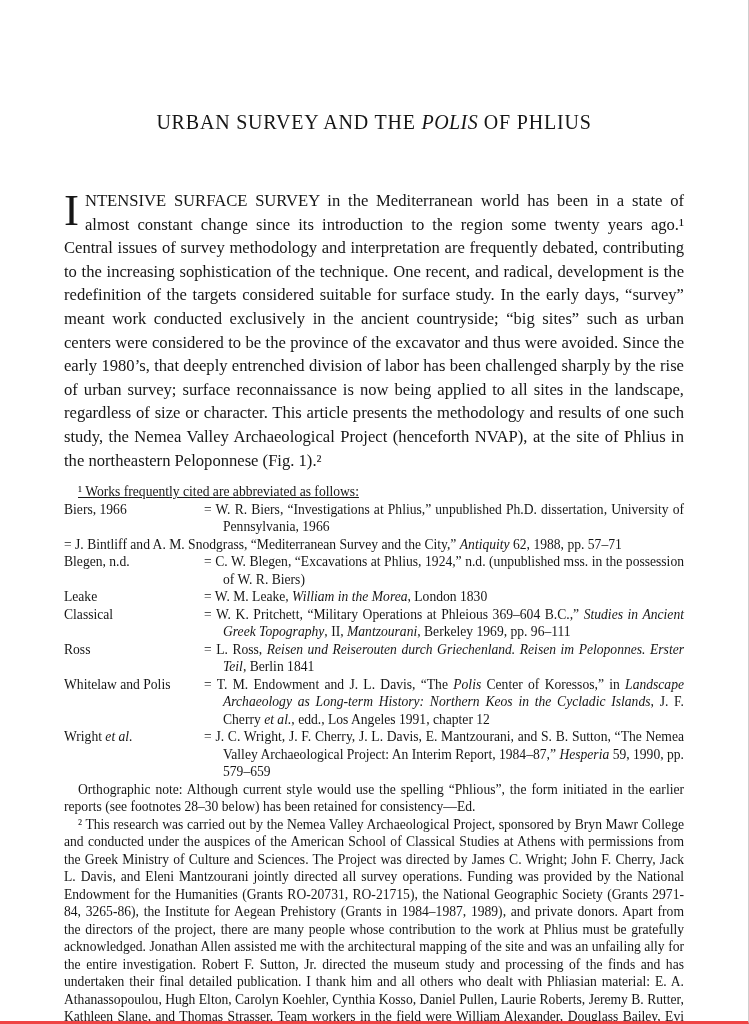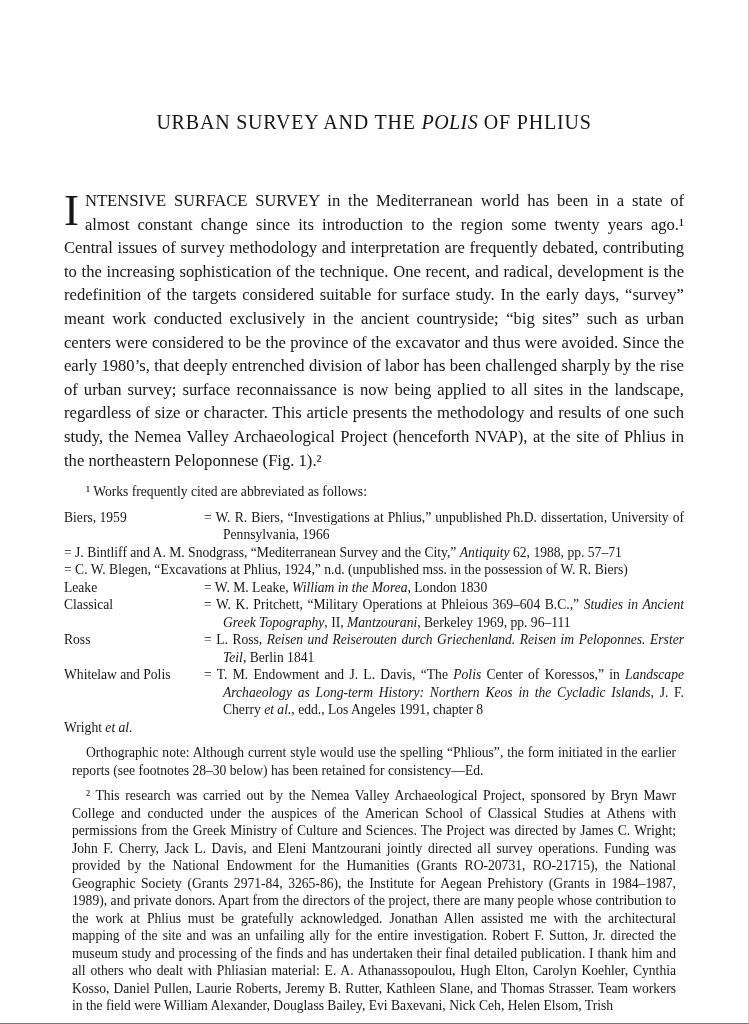--- a/index.html
+++ b/index.html
@@ -7,21 +7,21 @@
     padding: 0;
     background: #ffffff;
   }
   .page {
     position: relative;
     width: 749px;
     height: 1024px;
     box-sizing: border-box;
     background: #ffffff;
     border-right: 1px solid #cfcfcf;
-    border-bottom: 1px solid #ef4444;
+    border-bottom: 3px solid #ef4444;
     padding: 110px 64px 0 64px;
     overflow: hidden;
     font-family: "Liberation Serif", "DejaVu Serif", serif;
     color: #161616;
   }
   .title {
     margin: 0 0 55px 0;
     text-align: center;
     font-size: 20px;
     line-height: 24px;
@@ -45,67 +45,71 @@
     padding: 2px 6px 0 0;
   }
 
   .footnotes {
     margin-top: 11px;
     font-size: 13.6px;
     line-height: 17.5px;
     text-align: justify;
   }
   .fn-intro {
-    margin: 8px;
+    margin: 0;
     text-indent: 14px;
+    text-decoration: underline;
   }
   .fn-glossary { margin: 0; }
   .fn-row { display: flex; }
   .fn-term {
     flex: 0 0 140px;
     width: 140px;
   }
   .fn-term-line2 { padding-left: 12px; }
   .fn-def {
     flex: 1;
     padding-left: 19px;
     text-indent: -19px;
   }
   .fn-para {
-    margin: 8px;
+    margin: 0;
     text-indent: 14px;
   }
 </style>
 </head>
 <body>
 
 <div class="page">
 
   <h1 class="title"><span>URBAN SURVEY AND THE </span><em>POLIS</em><span> OF PHLIUS</span></h1>
 
   <p class="lead"><span class="dropcap">I</span><span>NTENSIVE SURFACE SURVEY in the Mediterranean world has been in a state of almost constant change since its introduction to the region some twenty years ago.¹ Central issues of survey methodology and interpretation are frequently debated, contributing to the increasing sophistication of the technique. One recent, and radical, development is the redefinition of the targets considered suitable for surface study. In the early days, “survey” meant work conducted exclusively in the ancient countryside; “big sites” such as urban centers were considered to be the province of the excavator and thus were avoided. Since the early 1980’s, that deeply entrenched division of labor has been challenged sharply by the rise of urban survey; surface reconnaissance is now being applied to all sites in the landscape, regardless of size or character. This article presents the methodology and results of one such study, the Nemea Valley Archaeological Project (henceforth NVAP), at the site of Phlius in the northeastern Peloponnese (Fig. 1).²</span></p>
 
   <div class="footnotes">
 
     <p class="fn-intro">¹ Works frequently cited are abbreviated as follows:</p>
 
     <div class="fn-glossary">
 
       <div class="fn-row">
         <div class="fn-term">
-          <div class="fn-term-line"><span>Biers, 1959</span></div>
+          <div class="fn-term-line"><span>Biers, 1966</span></div>
         </div>
         <div class="fn-def"><span>= W. R. Biers, “Investigations at Phlius,” unpublished Ph.D. dissertation, University of Pennsylvania, 1966</span></div>
       </div>
 
       <div class="fn-row">
         <div class="fn-def"><span>= J. Bintliff and A. M. Snodgrass, “Mediterranean Survey and the City,” </span><em>Antiquity</em><span> 62, 1988, pp. 57–71</span></div>
       </div>
 
       <div class="fn-row">
+        <div class="fn-term">
+          <div class="fn-term-line"><span>Blegen, n.d.</span></div>
+        </div>
         <div class="fn-def"><span>= C. W. Blegen, “Excavations at Phlius, 1924,” n.d. (unpublished mss. in the possession of W. R. Biers)</span></div>
       </div>
 
       <div class="fn-row">
         <div class="fn-term">
           <div class="fn-term-line"><span>Leake</span></div>
         </div>
         <div class="fn-def"><span>= W. M. Leake, </span><em>William in the Morea</em><span>, London 1830</span></div>
       </div>
 
@@ -120,27 +124,28 @@
         <div class="fn-term">
           <div class="fn-term-line"><span>Ross</span></div>
         </div>
         <div class="fn-def"><span>= L. Ross, </span><em>Reisen und Reiserouten durch Griechenland. Reisen im Peloponnes. Erster Teil</em><span>, Berlin 1841</span></div>
       </div>
 
       <div class="fn-row">
         <div class="fn-term">
           <div class="fn-term-line"><span>Whitelaw and Polis</span></div>
         </div>
-        <div class="fn-def"><span>= T. M. Endowment and J. L. Davis, “The </span><em>Polis</em><span> Center of Koressos,” in </span><em>Landscape Archaeology as Long-term History: Northern Keos in the Cycladic Islands</em><span>, J. F. Cherry </span><em>et al.</em><span>, edd., Los Angeles 1991, chapter 8</span></div>
+        <div class="fn-def"><span>= T. M. Endowment and J. L. Davis, “The </span><em>Polis</em><span> Center of Koressos,” in </span><em>Landscape Archaeology as Long-term History: Northern Keos in the Cycladic Islands</em><span>, J. F. Cherry </span><em>et al.</em><span>, edd., Los Angeles 1991, chapter 12</span></div>
       </div>
 
       <div class="fn-row">
         <div class="fn-term">
           <div class="fn-term-line"><span>Wright </span><em>et al.</em></div>
         </div>
+        <div class="fn-def"><span>= J. C. Wright, J. F. Cherry, J. L. Davis, E. Mantzourani, and S. B. Sutton, “The Nemea Valley Archaeological Project: An Interim Report, 1984–87,” </span><em>Hesperia</em><span> 59, 1990, pp. 579–659</span></div>
       </div>
 
     </div>
 
     <p class="fn-para">Orthographic note: Although current style would use the spelling “Phlious”, the form initiated in the earlier reports (see footnotes 28–30 below) has been retained for consistency—Ed.</p>
 
     <p class="fn-para">² This research was carried out by the Nemea Valley Archaeological Project, sponsored by Bryn Mawr College and conducted under the auspices of the American School of Classical Studies at Athens with permissions from the Greek Ministry of Culture and Sciences. The Project was directed by James C. Wright; John F. Cherry, Jack L. Davis, and Eleni Mantzourani jointly directed all survey operations. Funding was provided by the National Endowment for the Humanities (Grants RO-20731, RO-21715), the National Geographic Society (Grants 2971-84, 3265-86), the Institute for Aegean Prehistory (Grants in 1984–1987, 1989), and private donors. Apart from the directors of the project, there are many people whose contribution to the work at Phlius must be gratefully acknowledged. Jonathan Allen assisted me with the architectural mapping of the site and was an unfailing ally for the entire investigation. Robert F. Sutton, Jr. directed the museum study and processing of the finds and has undertaken their final detailed publication. I thank him and all others who dealt with Phliasian material: E. A. Athanassopoulou, Hugh Elton, Carolyn Koehler, Cynthia Kosso, Daniel Pullen, Laurie Roberts, Jeremy B. Rutter, Kathleen Slane, and Thomas Strasser. Team workers in the field were William Alexander, Douglass Bailey, Evi Baxevani, Nick Ceh, Helen Elsom, Trish</p>
 
   </div>
 

